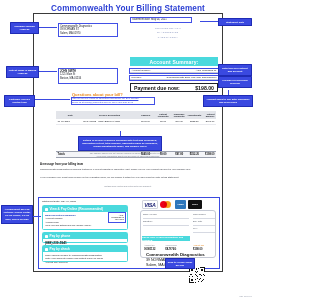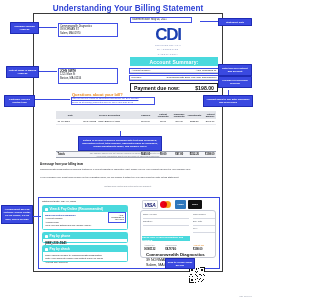--- a/index.html
+++ b/index.html
@@ -168,34 +168,33 @@
   .remit-addr .l2 { font-size:3.6px; font-weight:normal; }
 
   
   .qr { position:absolute; left:155px; top:253px; width:16px; height:16px; }
   .footer-note { position:absolute; right:4px; bottom:3px; font-size:2.2px; color:#9aa0ae; }
   .icon-sq { display:inline-block; width:3px;height:3px;background:#fff; border-radius:.4px; }
 </style>
 </head>
 <body>
 
-<div class="page-title">Understanding Your Billing Statement</div>
+<div class="page-title">Commonwealth Your Billing Statement</div>
 
 <div class="sheet">
   <div class="sheet-inner">
 
     <div class="hl-box" style="left:24px; top:9px; width:60px; height:14px;"></div>
     <div class="fld" style="left:26px; top:10.5px; width:57px;">
       <div>Commonwealth Diagnostics</div>
       <div>39 NORMAN ST</div>
       <div>Salem, MA 01970</div>
     </div>
 
     <div class="logo-wrap">
-      <div class="logo-main">CDI</div>
       <div class="logo-sub">COMMONWEALTH</div>
       <div class="logo-sub">DIAGNOSTICS</div>
       <div class="logo-sub">LABORATORY</div>
     </div>
 
     <div class="hl-box" style="left:96px; top:2.5px; width:62px; height:6px;"></div>
     <div class="fld" style="left:98px; top:4px;">Statement date: May 04, 2021</div>
 
     <div class="hl-box" style="left:24px; top:54px; width:60px; height:16px;"></div>
     <div class="fld" style="left:26px; top:55.5px; width:57px;">

